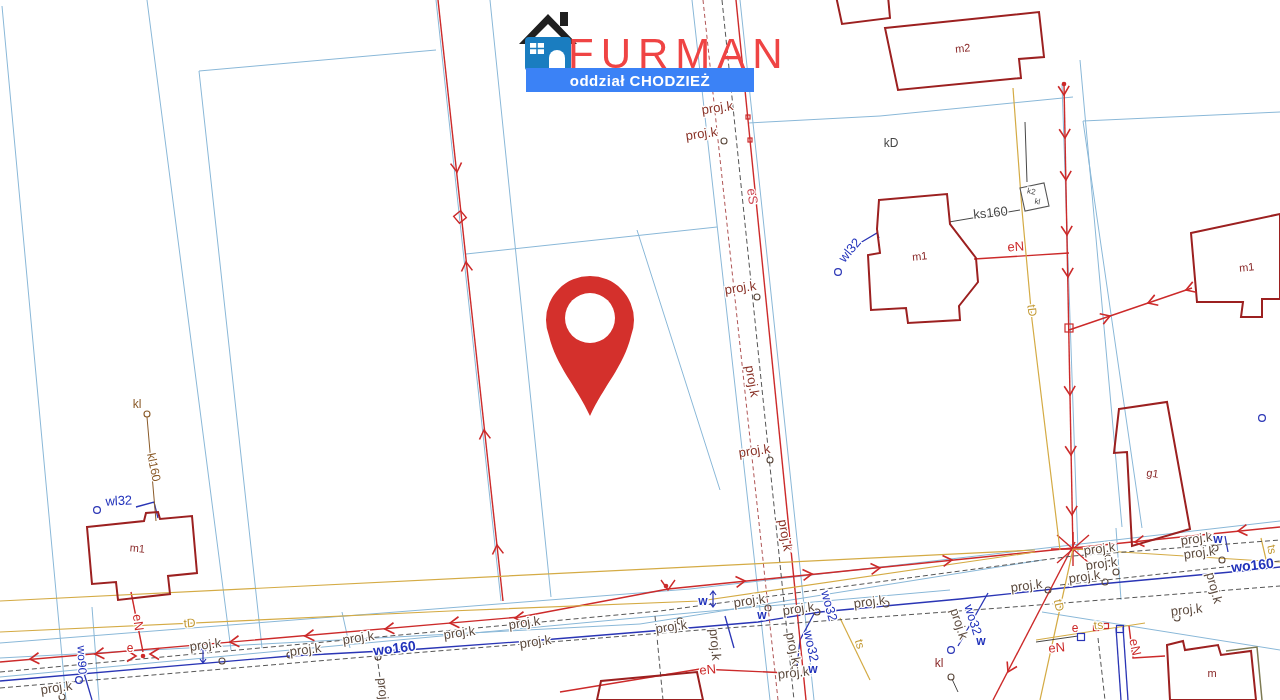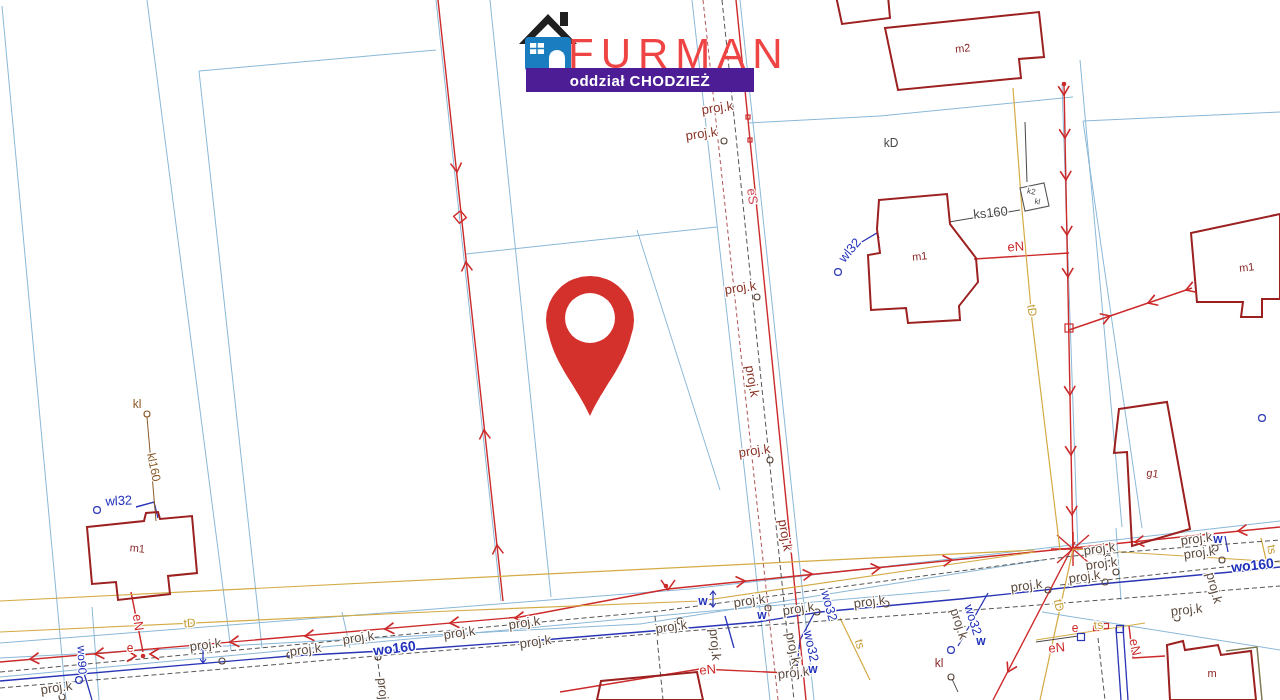--- a/index.html
+++ b/index.html
@@ -5,21 +5,21 @@
   html,body{margin:0;padding:0;background:#fff;}
   .stage{position:relative;width:1280px;height:700px;overflow:hidden;background:#fff;
          font-family:"Liberation Sans", sans-serif;}
   #map-svg{position:absolute;left:0;top:0;}
   .logo{position:absolute;left:496px;top:2px;width:268px;height:94px;}
   .logo .house{position:absolute;left:20px;top:4px;}
   .logo .l1{position:absolute;left:76px;top:13px;font-size:18.5px;letter-spacing:1.6px;
             color:#97a0a8;font-weight:400;white-space:nowrap;}
   .logo .l2{position:absolute;left:72px;top:28px;font-size:42px;letter-spacing:7px;
             color:#ef4444;font-weight:400;white-space:nowrap;}
-  .logo .banner{position:absolute;left:30px;top:66px;width:228px;height:24px;background:#4c1d95;
+  .logo .banner{position:absolute;left:30px;top:66px;width:228px;height:24px;background:#3b82f6;
             color:#fff;font-weight:bold;font-size:15px;display:flex;align-items:center;
             justify-content:center;letter-spacing:.5px;white-space:nowrap;}
 </style>
 </head>
 <body>
 
 <div class="stage">
   <svg id="map-svg" width="1280" height="700" viewBox="0 0 1280 700" style="background: rgb(255, 255, 255);">
       <polyline points="2,6 66,700" fill="none" stroke="#8ab8d8" stroke-width="1"></polyline>
       <polyline points="147,0 231,650" fill="none" stroke="#8ab8d8" stroke-width="1"></polyline>

